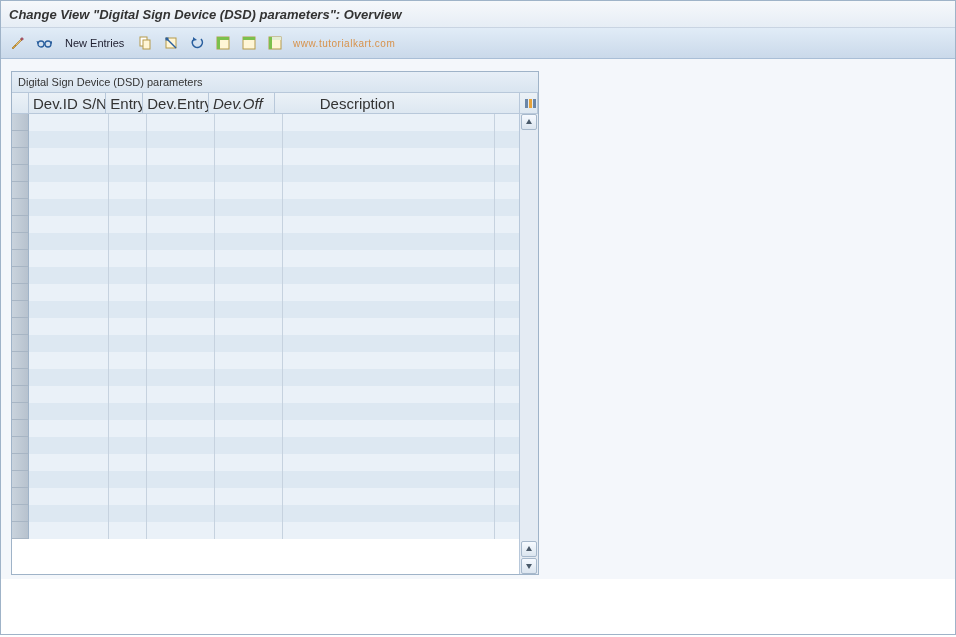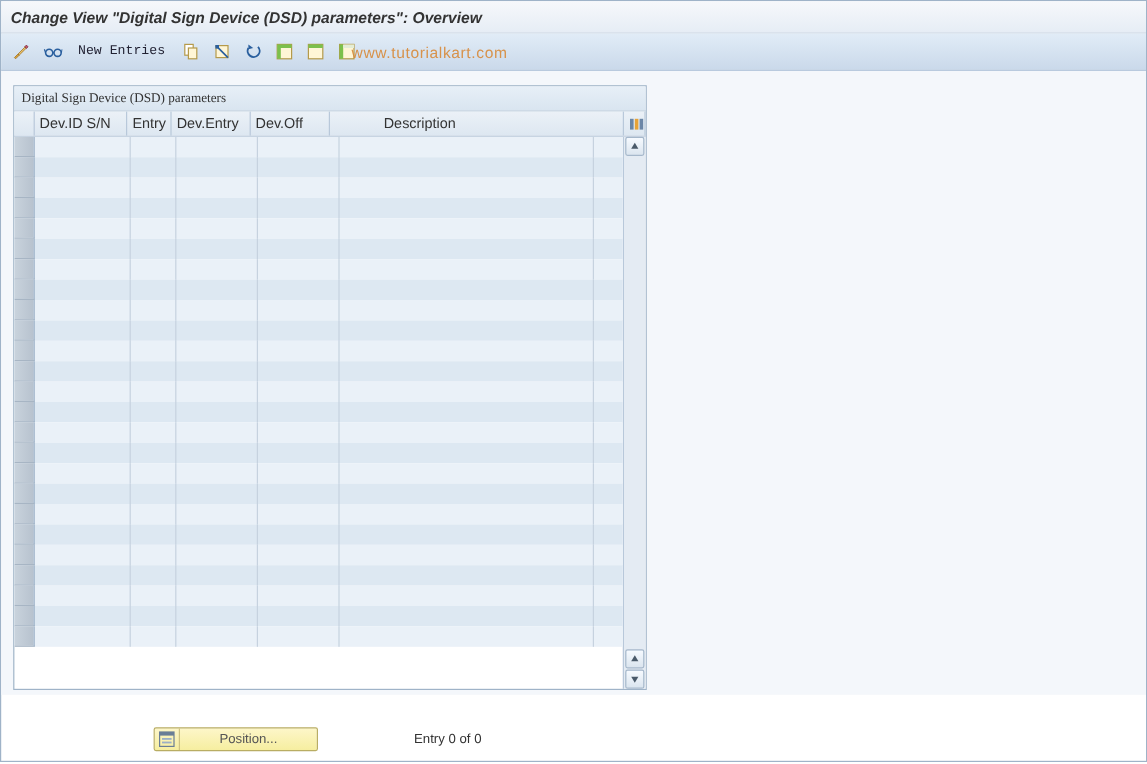--- a/index.html
+++ b/index.html
@@ -44,26 +44,25 @@
     align-items: center;
     justify-content: center;
     border-radius: 3px;
   }
   .tb-text-btn {
     padding: 0 6px;
     height: 22px;
     display: flex;
     align-items: center;
     color: #223;
-    font-family: Liberation Mono, monospace;
   }
   .watermark {
     position: absolute;
     left: 292px;
-    font-size: 13px;
+    font-size: 10px;
     color: #d88a3a;
     letter-spacing: 0.5px;
     pointer-events: none;
     font-family: Arial, sans-serif;
     opacity:0.9;
   }
   .content {
     padding: 12px 0 0 10px;
     background: #f4f7fb;
     height: 520px;
@@ -75,48 +74,47 @@
     background: #fff;
   }
   .panel-title {
     height: 20px;
     background: linear-gradient(#e7eff7,#d9e5f0);
     border-bottom: 1px solid #b8c8da;
     padding-left: 6px;
     display:flex;
     align-items:center;
     color:#333;
-    font-family:Liberation Serif, serif;
   }
   .grid-wrap {
     display:flex;
     height: 460px;
   }
   .grid-headers {
     display:flex;
     height:20px;
     background: linear-gradient(#ebf1f7,#dde7f1);
     border-bottom:1px solid #b8c8da;
   }
   .gh {
     border-right:1px solid #b8c8da;
     padding-left:4px;
     display:flex;
     align-items:center;
     color:#333;
-    font-size:12px;
+    font-size:15px;
     box-sizing:border-box;
     overflow:hidden;
     white-space:nowrap;
   }
   .row-selector-h { width:16px; flex:0 0 16px; background: linear-gradient(#ebf1f7,#dde7f1); border-right:1px solid #b8c8da;}
   .col-devid { width:80px; }
   .col-cocd  { width:38px; }
   .col-usage { width:68px; }
-  .col-off   { width:68px; }
+  .col-off   { width:68px;font-style:italic; }
   .col-desc  { width:212px;margin-left:41px; }
   .col-cfg   { width:18px; display:flex;align-items:center;justify-content:center;}
   .grid-body { flex:1; overflow:hidden; position:relative;}
   .grid-rows { }
   .grow { display:flex; height:17px; }
   .grow:nth-child(odd) { background:#eaf1f8; }
   .grow:nth-child(even) { background:#dde8f2; }
   .rsel { width:16px; flex:0 0 16px; background: linear-gradient(to right,#c9d3dd,#b7c2ce); border-right:1px solid #9fb3c8; border-bottom:1px solid #a7b5c4;}
   .cell { border-right:1px solid #c6d2df; box-sizing:border-box; }
   .c-devid{width:80px;} .c-cocd{width:38px;} .c-usage{width:68px;} .c-off{width:68px;} .c-desc{width:212px;}
@@ -492,28 +490,14 @@
           <div class="vbtn">
             <svg width="8" height="8" viewBox="0 0 8 8">
                 <path d="M1 2 L7 2 L4 7 Z" fill="#4a5a6a"></path>
               </svg>
           </div>
         </div>
       </div>
     </div>
   </div>
 
-  <div class="footer">
-    <div class="position-btn">
-      <span class="icon-slot">
-        <svg width="14" height="14" viewBox="0 0 14 14">
-            <rect x="1" y="1" width="12" height="12" fill="none" stroke="#6a7e96" stroke-width="1"></rect>
-            <rect x="1" y="1" width="12" height="3" fill="#6a7e96"></rect>
-            <rect x="3" y="6" width="8" height="1.5" fill="#9cb0c6"></rect>
-            <rect x="3" y="9" width="8" height="1.5" fill="#9cb0c6"></rect>
-          </svg>
-      </span>
-      <span class="label-slot">Position...</span>
-    </div>
-    <span class="entry-label">Entry 0 of 0</span>
-  </div>
 
 </div>
 
 </body></html>

